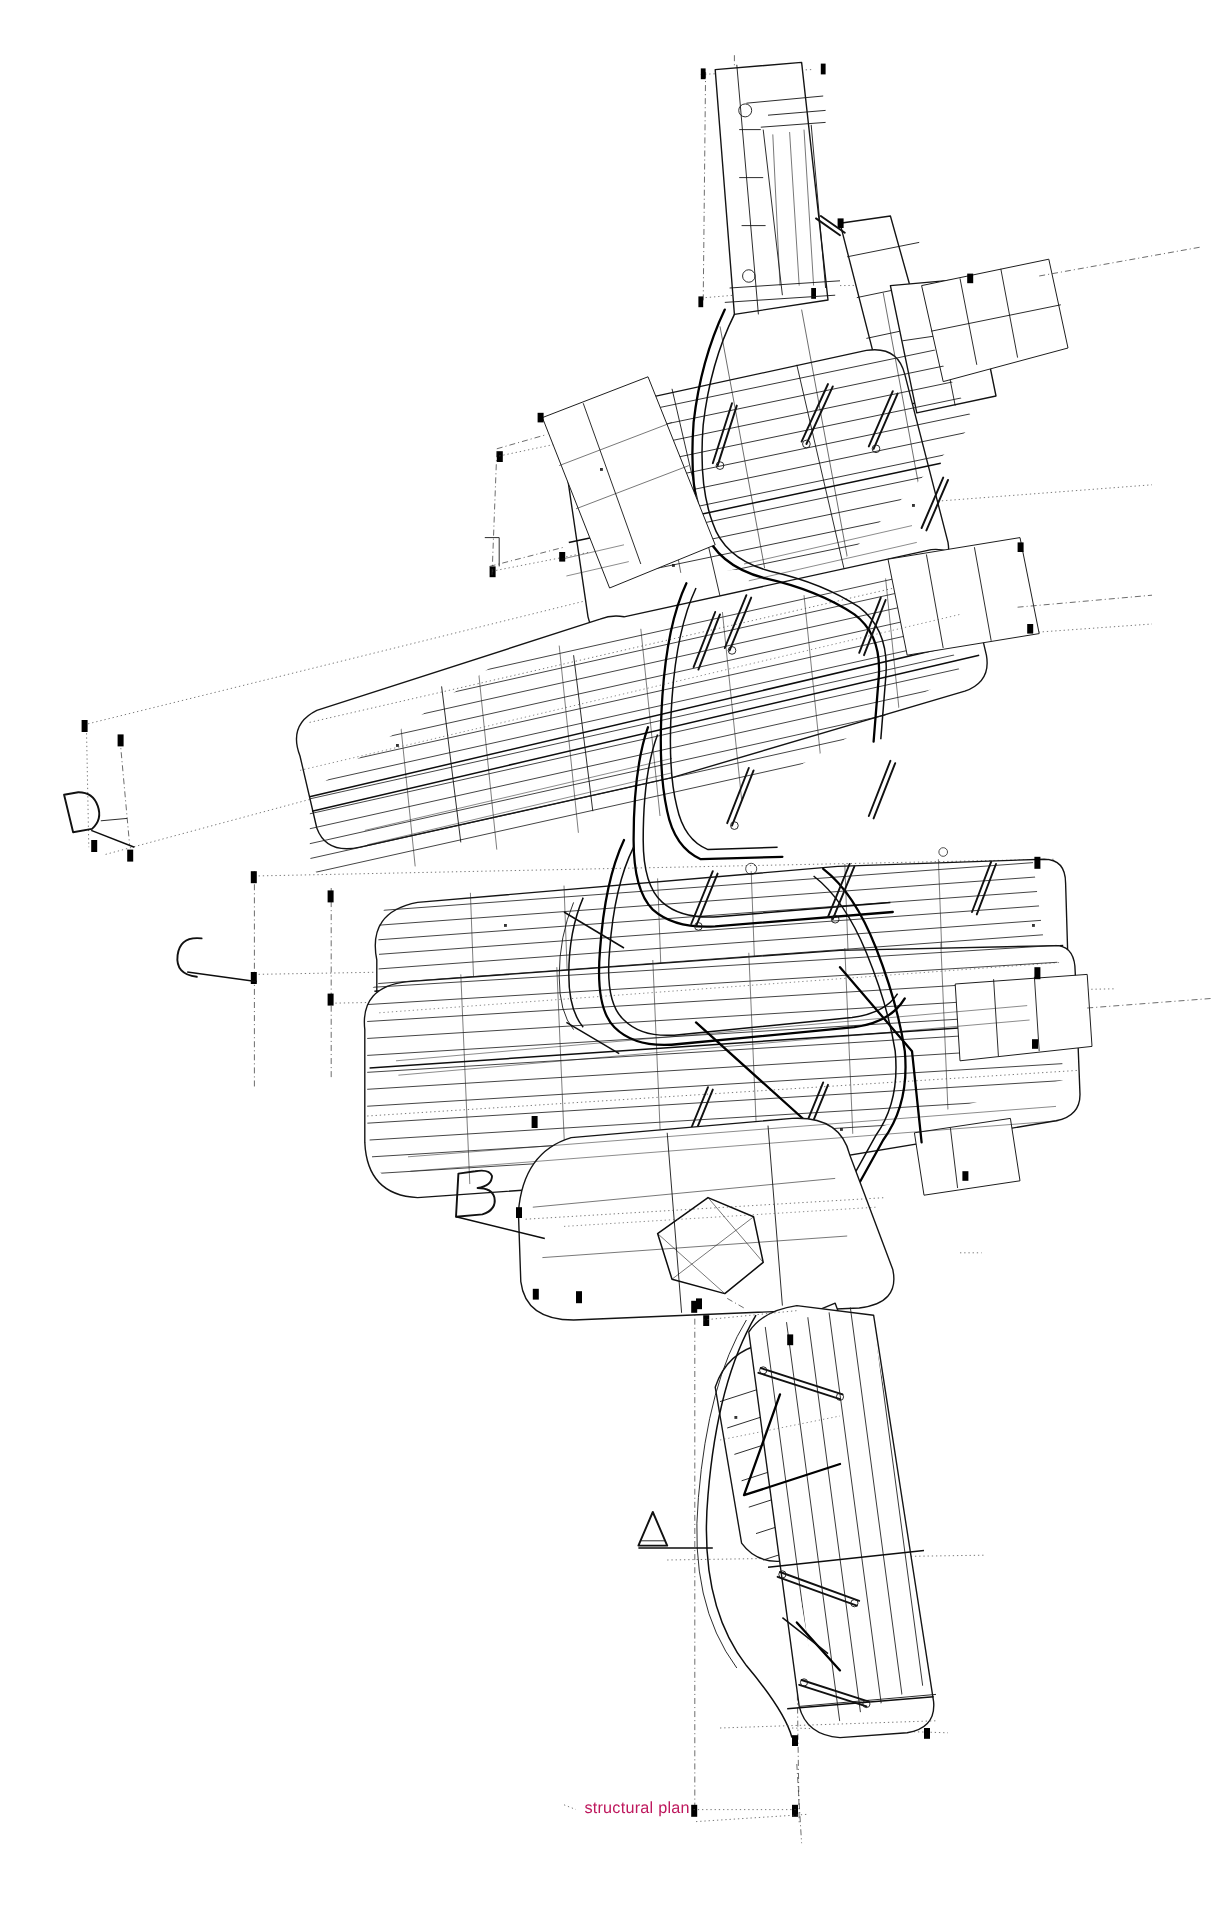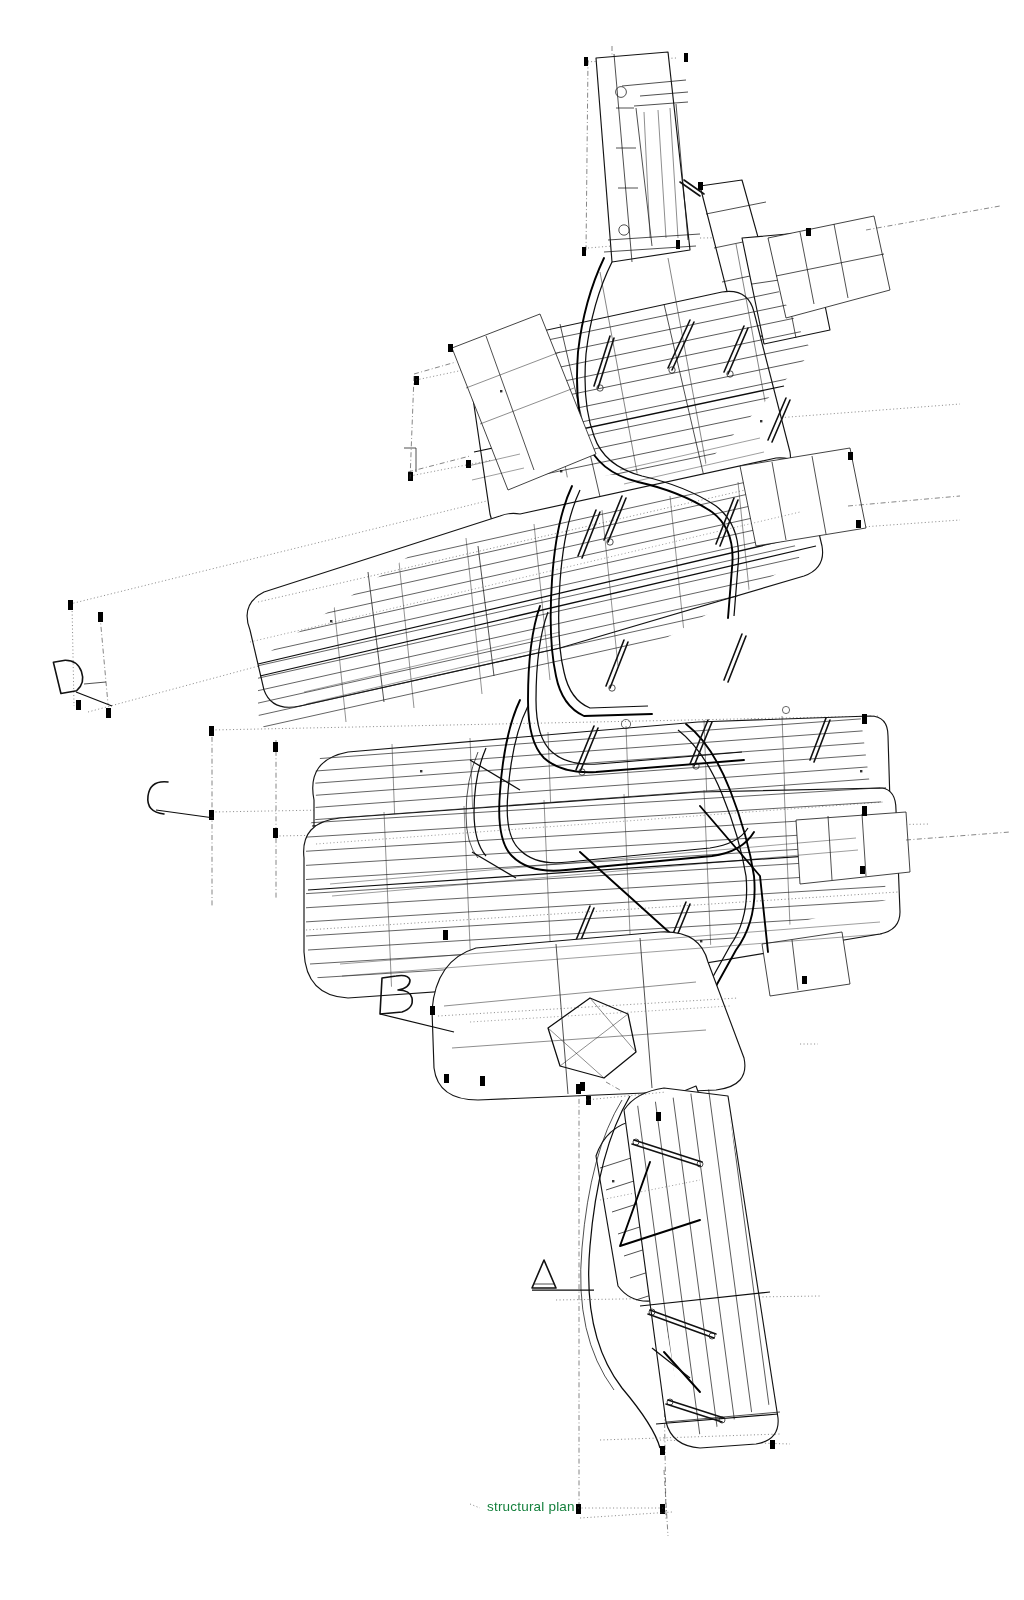--- a/index.html
+++ b/index.html
@@ -10,21 +10,21 @@
     position:relative;overflow:hidden;
     background:#ffffff;
     -webkit-font-smoothing:antialiased;
   }
   #sheet{position:absolute;inset:0;width:1024px;height:1600px;}
   svg{display:block;}
   .cap{
     position:absolute;
     font-family:"Liberation Sans", sans-serif;
     font-size:13.5px;
-    color:#15803d;
+    color:#be185d;
     letter-spacing:.2px;
     white-space:nowrap;
   }
   #caption-structural-plan{left:487px;top:1499px;}
 </style>
 </head>
 <body>
 
 <div id="sheet">
 

